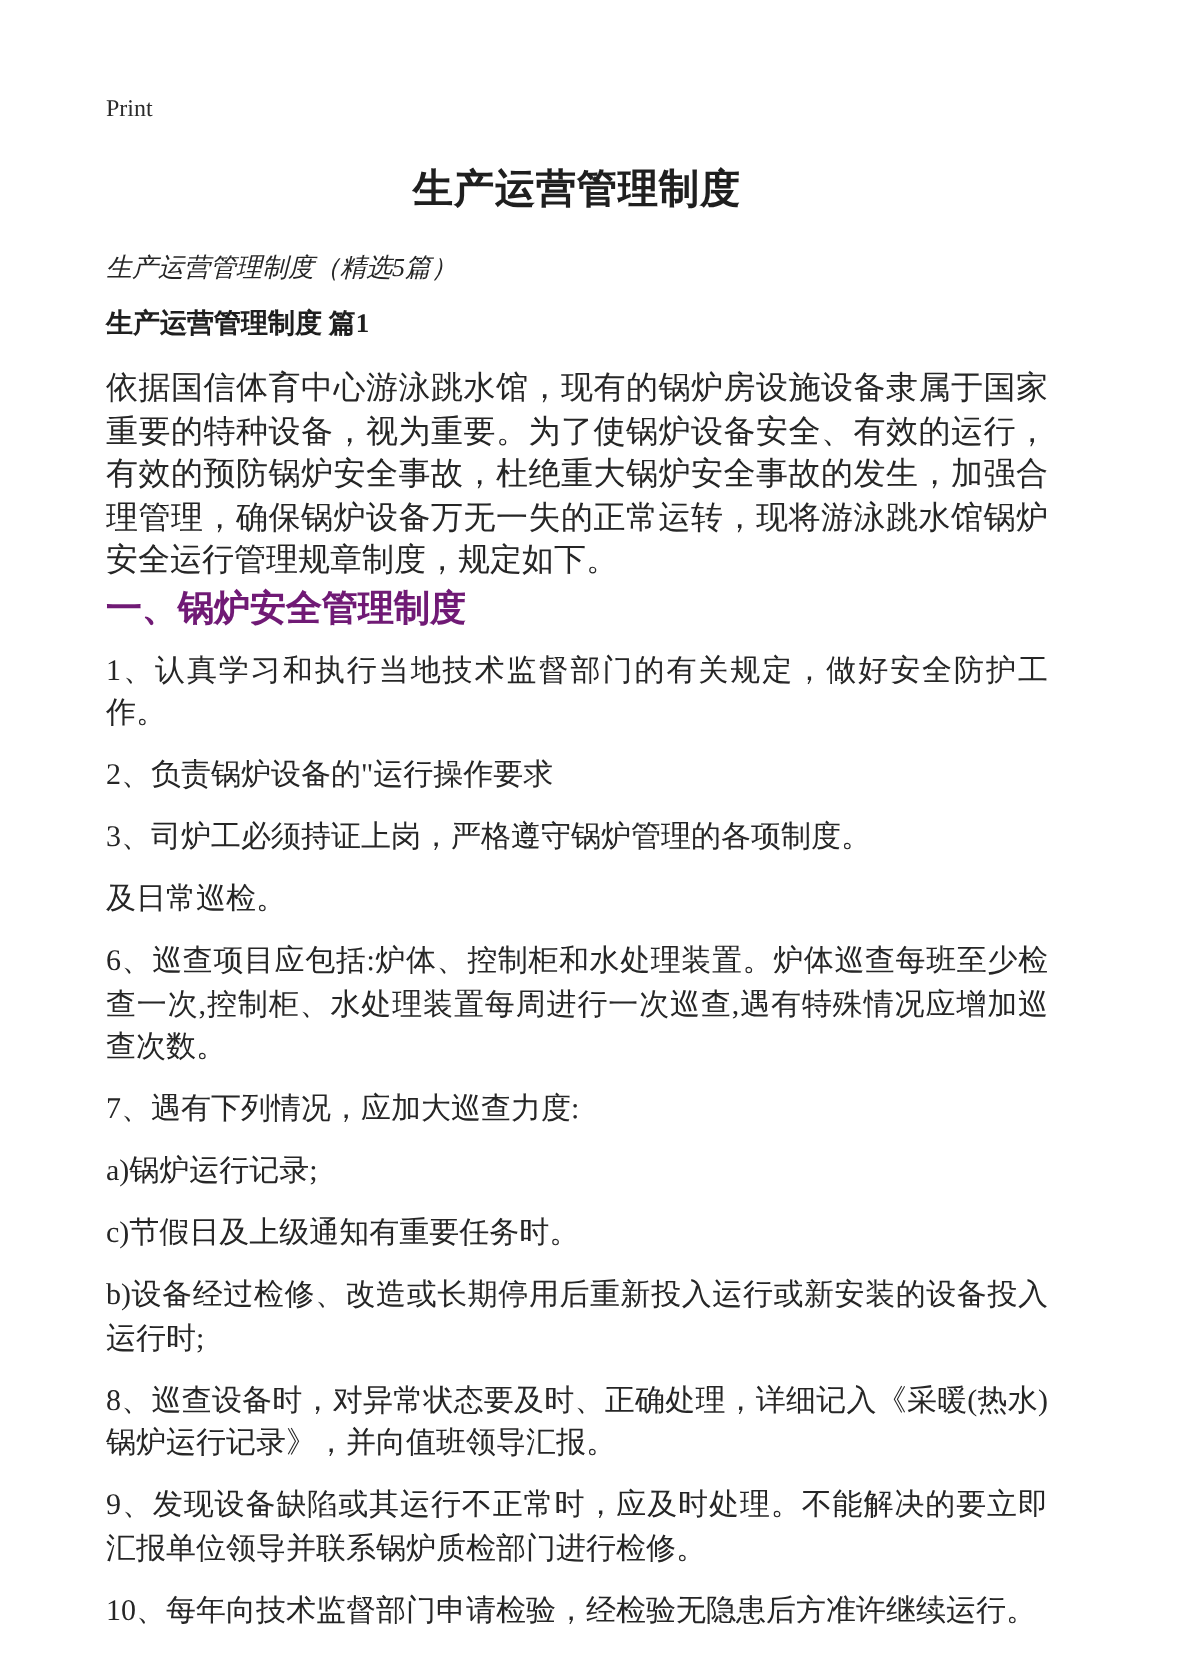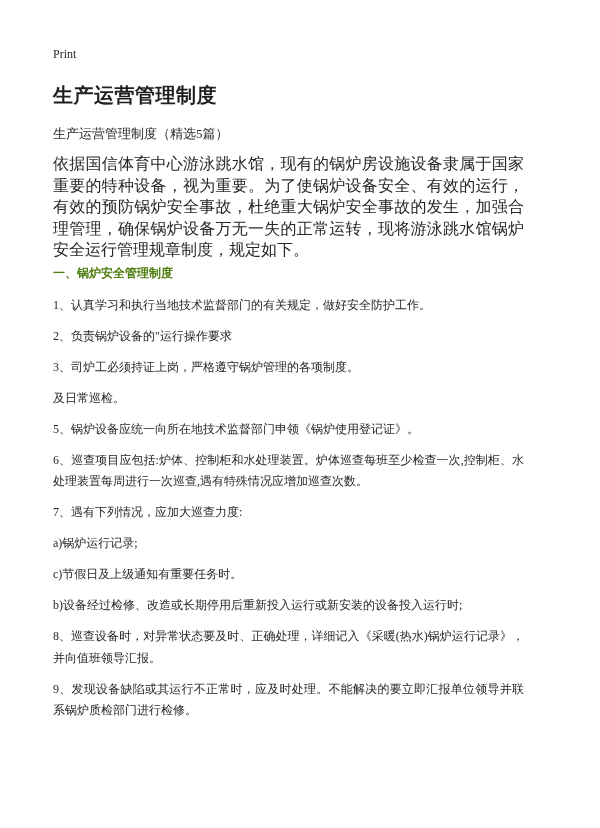--- a/index.html
+++ b/index.html
@@ -23,79 +23,81 @@
     font-size: 12px;
     line-height: 16px;
     margin: 0 0 20px 0;
     color: #2b2b2b;
     cursor: pointer;
   }
   .doc-title {
     font-size: 20px;
     line-height: 27px;
     font-weight: bold;
-    text-align: left;
+    text-align: center;
     letter-spacing: 0.5px;
     margin: 4px 0 12px 0;
     color: #1f1f1f;
   }
   .doc-subtitle {
     font-size: 13px;
     line-height: 18px;
     margin: 16px 0 10px 0;
+    font-style: italic;
   }
   .part-heading {
     font-size: 13.5px;
     line-height: 18px;
     font-weight: bold;
     margin: 0 0 13px 0;
     color: #1f1f1f;
   }
   .intro-paragraph {
     font-size: 16px;
     line-height: 21.5px;
     text-align: justify;
     margin: 0 0 2px 0;
   }
   .section-heading {
-    font-size: 12px;
+    font-size: 18px;
     line-height: 20px;
     font-weight: bold;
     margin: 0 0 12px 0;
-    color: #4d7c0f;
+    color: #701a75;
   }
   .list-item {
-    font-size: 12px;
+    font-size: 15px;
     line-height: 21.5px;
     text-align: justify;
     margin: 0 0 9.5px 0;
   }
 </style>
 </head>
 <body>
 
 <div class="page">
 
   <div class="print-label">Print</div>
 
   <h1 class="doc-title">生产运营管理制度</h1>
 
   <p class="doc-subtitle">生产运营管理制度（精选5篇）</p>
 
+  <h2 class="part-heading">生产运营管理制度 篇1</h2>
 
   <p class="intro-paragraph">依据国信体育中心游泳跳水馆，现有的锅炉房设施设备隶属于国家重要的特种设备，视为重要。为了使锅炉设备安全、有效的运行，有效的预防锅炉安全事故，杜绝重大锅炉安全事故的发生，加强合理管理，确保锅炉设备万无一失的正常运转，现将游泳跳水馆锅炉安全运行管理规章制度，规定如下。</p>
 
   <h3 class="section-heading">一、锅炉安全管理制度</h3>
 
   <p class="list-item">1、认真学习和执行当地技术监督部门的有关规定，做好安全防护工作。</p>
   <p class="list-item">2、负责锅炉设备的"运行操作要求</p>
   <p class="list-item">3、司炉工必须持证上岗，严格遵守锅炉管理的各项制度。</p>
   <p class="list-item">及日常巡检。</p>
-  <p class="list-item">5、锅炉设备应统一向所在地技术监督部门申领《锅炉使用登记证》。</p>
   <p class="list-item">6、巡查项目应包括:炉体、控制柜和水处理装置。炉体巡查每班至少检查一次,控制柜、水处理装置每周进行一次巡查,遇有特殊情况应增加巡查次数。</p>
   <p class="list-item">7、遇有下列情况，应加大巡查力度:</p>
   <p class="list-item">a)锅炉运行记录;</p>
   <p class="list-item">c)节假日及上级通知有重要任务时。</p>
   <p class="list-item">b)设备经过检修、改造或长期停用后重新投入运行或新安装的设备投入运行时;</p>
   <p class="list-item">8、巡查设备时，对异常状态要及时、正确处理，详细记入《采暖(热水)锅炉运行记录》，并向值班领导汇报。</p>
   <p class="list-item">9、发现设备缺陷或其运行不正常时，应及时处理。不能解决的要立即汇报单位领导并联系锅炉质检部门进行检修。</p>
+  <p class="list-item">10、每年向技术监督部门申请检验，经检验无隐患后方准许继续运行。</p>
 
 </div>
 
 </body></html>

